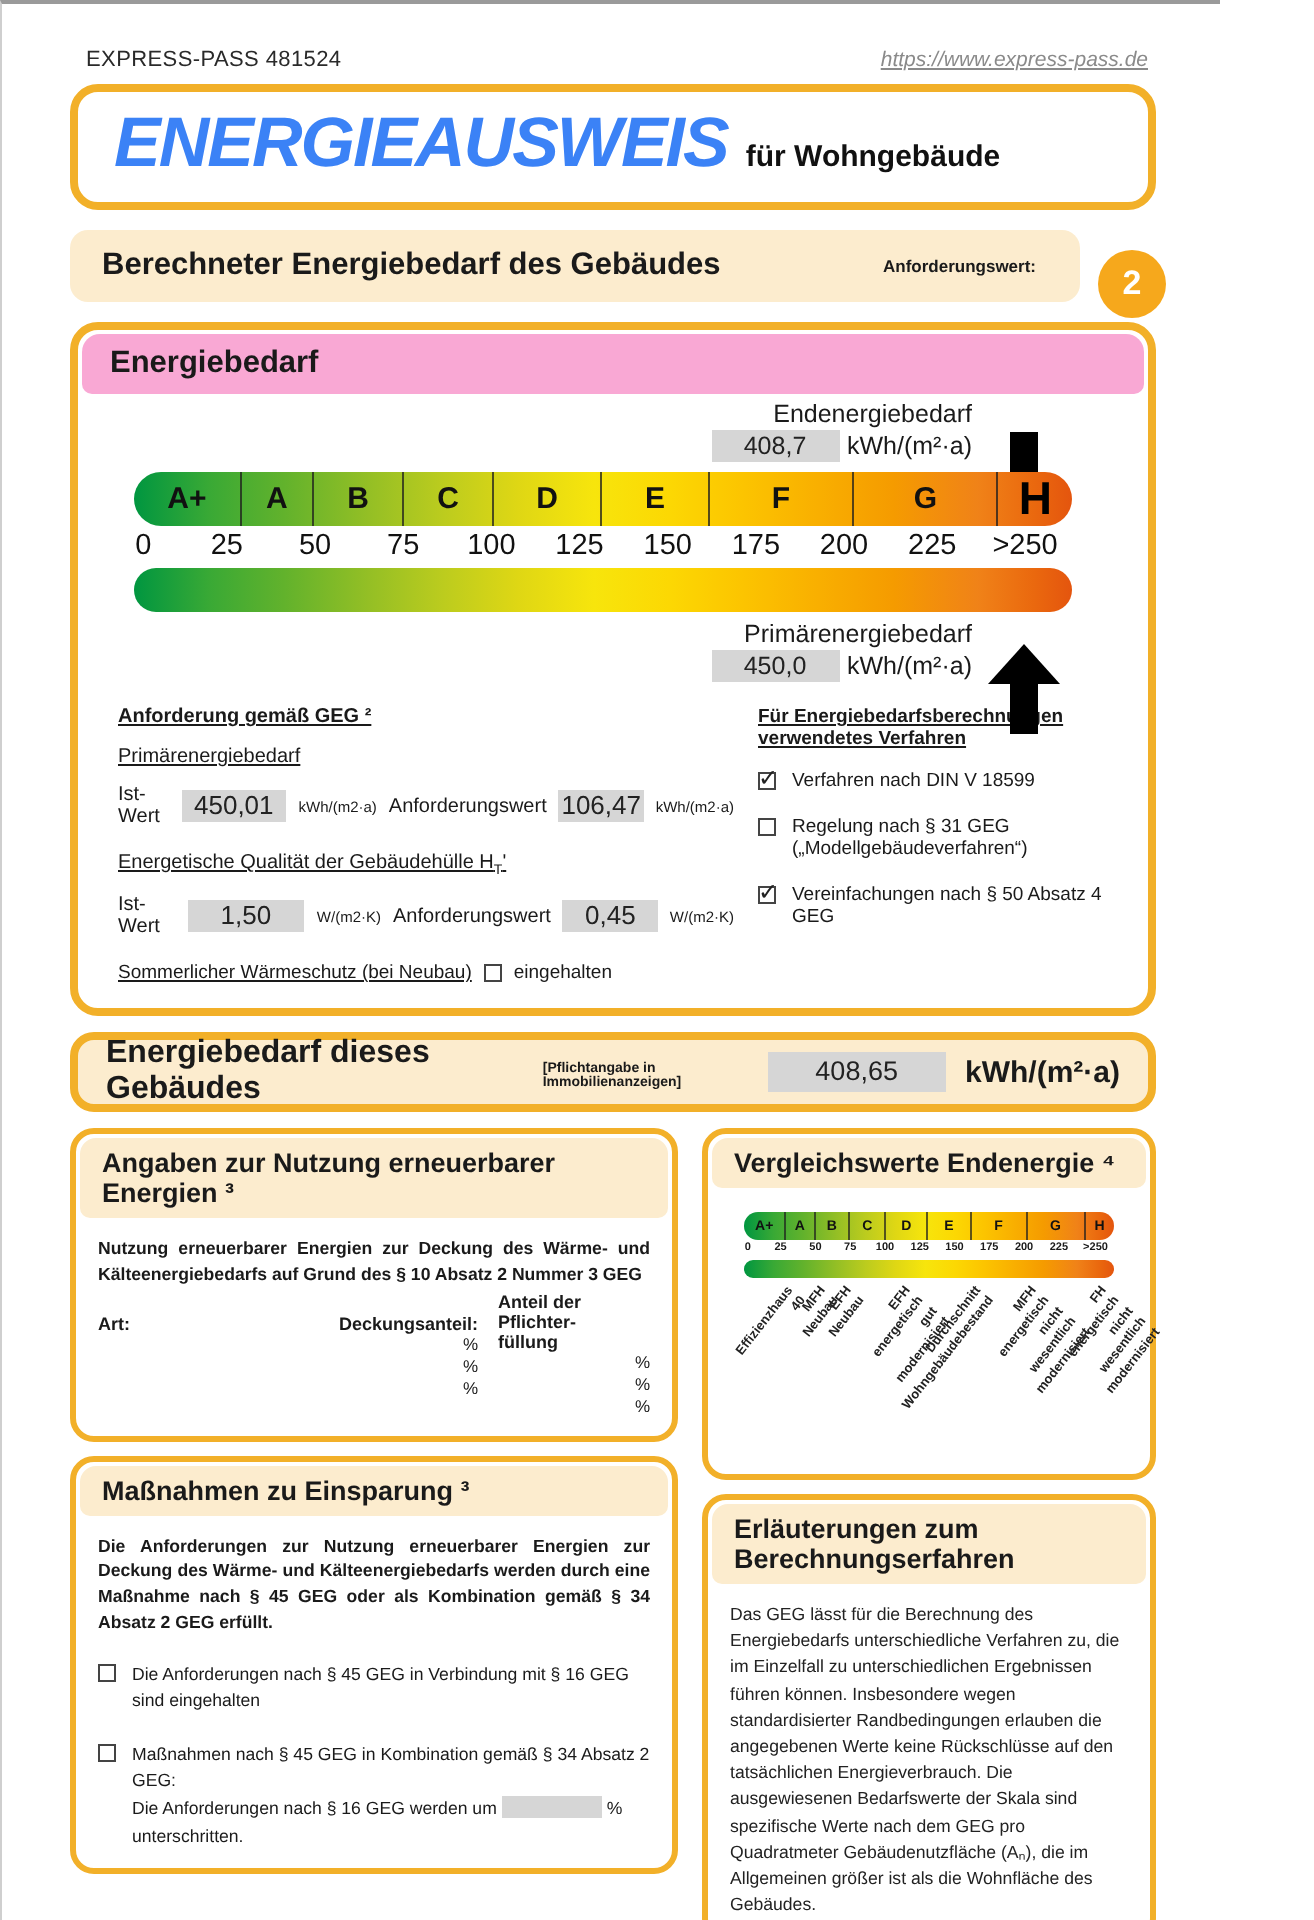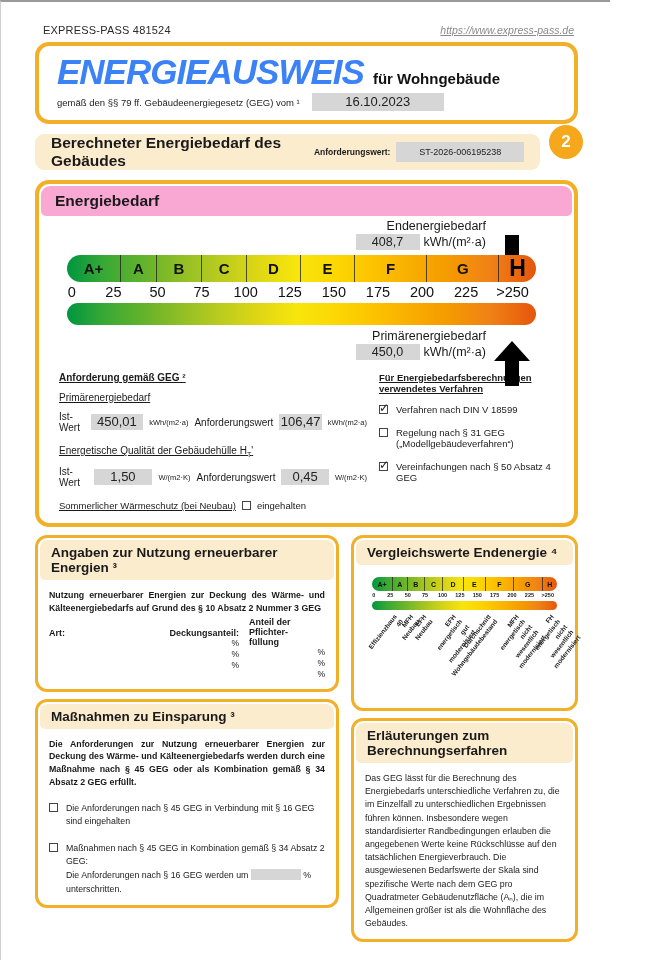--- a/index.html
+++ b/index.html
@@ -120,30 +120,25 @@
   <div class="topline">
     <span class="doc-num">EXPRESS-PASS 481524</span>
     <a class="site-link">https://www.express-pass.de</a>
   </div>
 
   <div class="logo-box">
     <div class="logo-line">
       <span class="logo-title">ENERGIEAUSWEIS</span>
       <span class="logo-sub">für Wohngebäude</span>
     </div>
-    <div class="law-line">
-      <span>gemäß den §§ 79 ff. Gebäudeenergiegesetz (GEG) vom ¹</span>
-      <span class="field date-field">16.10.2023</span>
-    </div>
   </div>
 
   <div class="section-bar">
     <span class="section-title">Berechneter Energiebedarf des Gebäudes</span>
     <span class="reg-label">Anforderungswert:</span>
-    <span class="field reg-field">ST-2026-006195238</span>
   </div>
   <div class="page-badge">2</div>
 
   <div class="obox main-box">
     <div class="box-head">Energiebedarf</div>
 
 
     <div class="end-block">
       <div>Endenergiebedarf</div>
       <div>
@@ -242,20 +237,26 @@
         <div class="method-item">
           <span class="checkbox">
               <span class="mark">✓</span>
             </span>
           <span>Vereinfachungen nach § 50 Absatz 4 GEG</span>
         </div>
       </div>
     </div>
   </div>
 
+  <div class="demand-bar">
+    <span class="demand-title">Energiebedarf dieses Gebäudes</span>
+    <span class="demand-note">[Pflichtangabe in Immobilienanzeigen]</span>
+    <span class="field demand-field">408,65</span>
+    <span class="demand-unit">kWh/(m²·a)</span>
+  </div>
 
   <div class="cols">
     <div class="col-l">
 
       <div class="sbox">
         <div class="sbox-head">Angaben zur Nutzung erneuerbarer Energien ³</div>
         <div class="sbody">
           <div class="small-bold">Nutzung erneuerbarer Energien zur Deckung des Wärme- und Kälteenergiebedarfs auf Grund des § 10 Absatz 2 Nummer 3 GEG</div>
           <div class="ren-grid">
             <div class="ren-c1">Art:</div>

